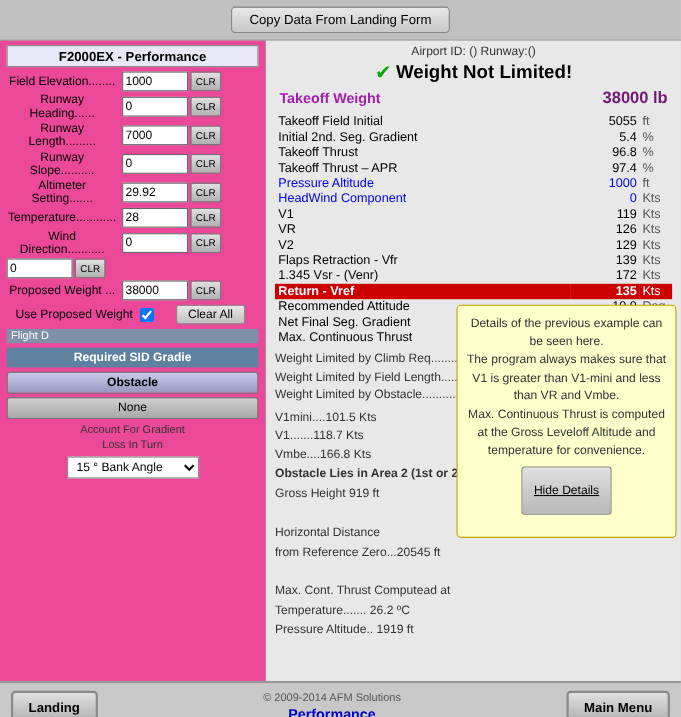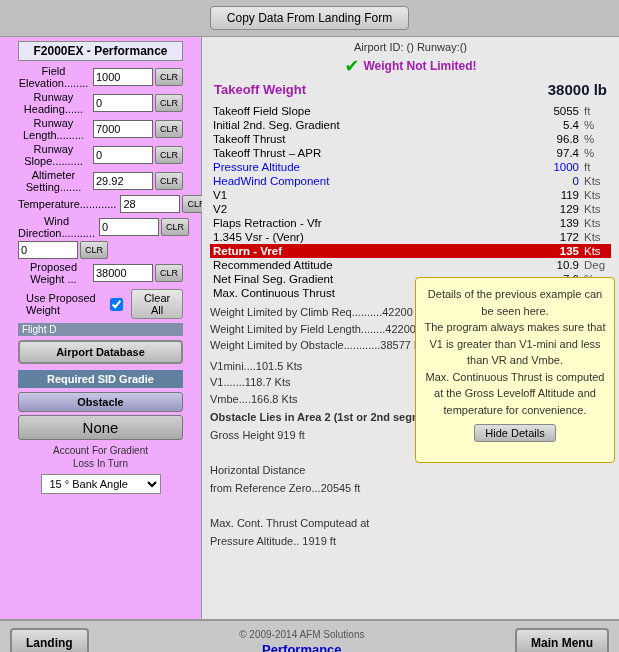--- a/index.html
+++ b/index.html
@@ -27,23 +27,23 @@
       cursor: pointer;
     }
 
     .main-container {
       display: flex;
       height: calc(100% - 70px);
     }
 
     
     .left-panel {
-      width: 202px;
-      background: #f0abfc;
-      padding: 4px 18px;
+      width: 242px;
+      background: #ec4899;
+      padding: 4px 6px;
       border-right: 1px solid #999;
       flex-shrink: 0;
     }
 
     .panel-title {
       background: #e8e8f8;
       border: 1px solid #888;
       text-align: center;
       font-weight: bold;
       font-size: 12px;
@@ -151,21 +151,21 @@
       cursor: pointer;
       display: block;
       width: 100%;
       text-align: center;
       margin-bottom: 3px;
     }
     .none-btn {
       background: linear-gradient(to bottom, #d0d0d0, #a8a8a8);
       border: 1px solid #777;
       border-radius: 3px;
-      font-size: 15px;
+      font-size: 11px;
       padding: 3px 0;
       cursor: pointer;
       display: block;
       width: 100%;
       text-align: center;
       margin-bottom: 4px;
     }
 
     .account-label {
       font-size: 10px;
@@ -210,41 +210,41 @@
       align-items: center;
       justify-content: center;
       margin-bottom: 4px;
     }
     .green-check {
       color: #00aa00;
       font-size: 18px;
       margin-right: 4px;
     }
     .weight-not-limited-text {
-      color: #a21caf;
-      font-weight: bold;
-      font-size: 12px;
+      color: #000000;
+      font-weight: bold;
+      font-size: 17px;
     }
 
     .takeoff-weight-row {
       display: flex;
       justify-content: space-between;
       align-items: center;
       margin-bottom: 6px;
       padding: 0 4px;
     }
     .takeoff-weight-label {
       font-weight: bold;
       font-size: 13px;
       color: #a21caf;
     }
     .takeoff-weight-value {
       font-weight: bold;
       font-size: 15px;
-      color: #0f172a;
+      color: #701a75;
     }
 
     .data-table {
       width: 100%;
       border-collapse: collapse;
       font-size: 11.5px;
     }
     .data-table tr td {
       padding: 1px 3px;
     }
@@ -316,22 +316,23 @@
       text-align: center;
       z-index: 10;
     }
     .hide-details-btn {
       display: block;
       margin: 6px auto 12px;
       background: linear-gradient(to bottom, #e0e0e0, #b8b8b8);
       border: 1px solid #888;
       border-radius: 3px;
       font-size: 11px;
-      padding: 2px 10px;
-      cursor: pointer;
+      padding: 15px 10px;
+      cursor: pointer;
+      text-decoration: underline;
     }
 
     
     .bottom-bar {
       height: 46px;
       background: #c8c8c8;
       border-top: 2px solid #999;
       display: flex;
       align-items: center;
       justify-content: space-between;
@@ -415,26 +416,25 @@
     </div>
     <div class="field-row">
       <span class="field-label">Proposed Weight ...</span>
       <input class="field-input" value="38000" style="">
       <button class="clr-btn">CLR</button>
     </div>
 
     <div class="checkbox-row">
       <label>Use Proposed Weight</label>
       <input type="checkbox" checked="" style="">
-      <button class="clear-all-btn" style="margin-left:8px;">Clear All</button>
+      <button class="clear-all-btn" style="margin-left:20px;">Clear All</button>
     </div>
 
     <div class="flight-id-bar">Flight D</div>
 
-    <button class="airport-db-btn">Airport Database</button>
 
     <div class="sid-gradient-label">Required SID Gradie</div>
 
     <button class="obstacle-btn">Obstacle</button>
     <button class="none-btn">None</button>
 
     <div class="account-label">Account For Gradient<br>Loss In Turn</div>
 
     <div class="bank-angle-row">
       <select class="bank-angle-select">
@@ -454,21 +454,21 @@
     </div>
 
     <div class="takeoff-weight-row">
       <span class="takeoff-weight-label">Takeoff Weight</span>
       <span class="takeoff-weight-value">38000 lb</span>
     </div>
 
     <table class="data-table">
       <tbody>
         <tr>
-          <td>Takeoff Field Slope</td>
+          <td>Takeoff Field Initial</td>
           <td>5055</td>
           <td class="unit-col">ft</td>
         </tr>
         <tr>
           <td>Initial 2nd. Seg. Gradient</td>
           <td>5.4</td>
           <td class="unit-col">%</td>
         </tr>
         <tr>
           <td>Takeoff Thrust</td>
@@ -486,20 +486,25 @@
           <td class="unit-col">ft</td>
         </tr>
         <tr>
           <td class="blue-link">HeadWind Component</td>
           <td style="color:#0000ee;">0</td>
           <td class="unit-col">Kts</td>
         </tr>
         <tr>
           <td>V1</td>
           <td>119</td>
+          <td class="unit-col">Kts</td>
+        </tr>
+        <tr>
+          <td>VR</td>
+          <td>126</td>
           <td class="unit-col">Kts</td>
         </tr>
         <tr>
           <td>V2</td>
           <td>129</td>
           <td class="unit-col">Kts</td>
         </tr>
         <tr>
           <td>Flaps Retraction - Vfr</td>
           <td>139</td>
@@ -547,20 +552,21 @@
 
     <div class="obstacle-area">Obstacle Lies in Area 2 (1st or 2nd segment)</div>
 
     <div class="detail-block">
       <div>Gross Height 919 ft</div>
       <br>
       <div>Horizontal Distance</div>
       <div>from Reference Zero...20545 ft</div>
       <br>
       <div>Max. Cont. Thrust Computead at</div>
+      <div>Temperature....... 26.2 ºC</div>
       <div>Pressure Altitude.. 1919 ft</div>
     </div>
 
     <div class="tooltip-box">
       <span>Details of the previous example can be seen here.<br>The program always makes sure that V1 is greater than V1-mini and less than VR and Vmbe.<br>Max. Continuous Thrust is computed at the Gross Leveloff Altitude and temperature for convenience.</span>
       <button class="hide-details-btn">Hide Details</button>
     </div>
 
   </div>
 </div>

